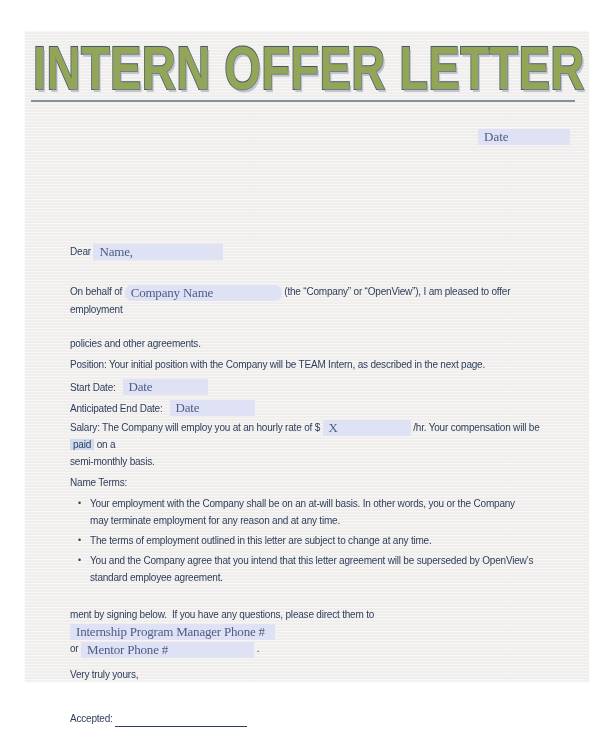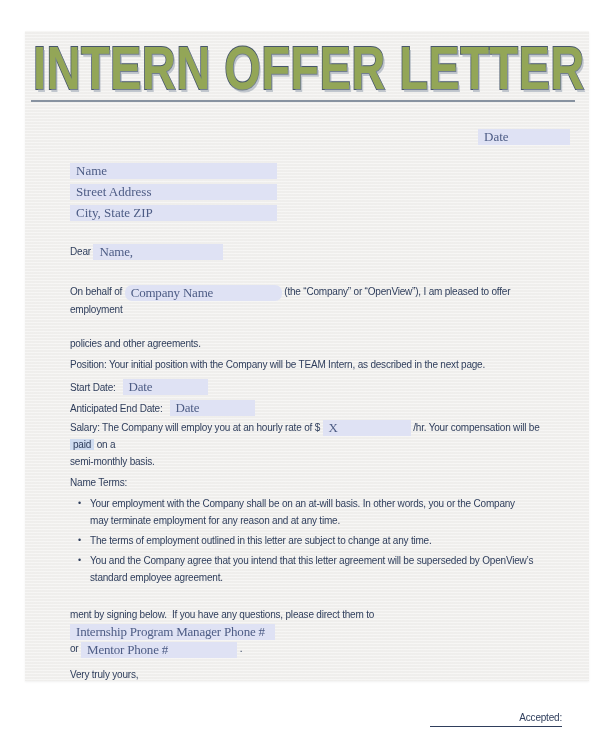--- a/index.html
+++ b/index.html
@@ -31,58 +31,53 @@
     color:#4d5c85;padding:2px 6px 2px 6px;vertical-align:middle;
     white-space:pre;
   }
   .f-header-date{width:92px;}
   .f-addr{display:block;width:207px;margin-bottom:5px;}
   .f-dear{width:130px;}
   .f-company{width:157px;border-radius:7px;}
   .f-rate{width:88px;}
   .f-date-sm{width:85px;}
   .f-phone1{min-width:205px;}
-  .f-phone2{width:156px;}
+  .f-phone2{width:173px;}
   .address-block{position:absolute;left:45px;top:132px;}
   .content{
     position:absolute;left:45px;right:27px;top:212px;
     color:#2f3e5c;font-size:10px;line-height:17px;letter-spacing:-.2px;
   }
   .content p{margin:0;}
   .content span[data-bind]{white-space:pre-wrap;}
   .salutation{margin-bottom:23px !important;}
   .para{margin-bottom:4px !important;}
   .kv{display:flex;align-items:center;height:21px;}
   .kv .lbl{margin-right:7px;white-space:pre;}
   .hl{background:#cfdcf0;padding:0 3px;}
   .bullets{list-style:none;margin:0;padding:0;}
   .bullets li{display:flex;margin:0 0 3px 8px;}
   .bullets .marker{width:12px;flex:none;font-size:9px;line-height:17px;}
   .closing{margin-top:2px !important;}
   .signoff{margin-top:8px !important;}
-  .accepted-row{margin-top:26px !important;display:flex;align-items:flex-end;height:18px;flex-direction:column;}
+  .accepted-row{margin-top:26px !important;display:flex;align-items:flex-end;height:18px;}
   .sig-line{display:inline-block;width:132px;height:11px;border-bottom:1.6px solid #2f3e5c;margin-left:2px;}
 </style>
 </head>
 <body>
 
 <div class="paper">
 
   <h1 class="title" data-bind="letter.title">INTERN OFFER LETTER</h1>
   <div class="rule"></div>
 
   <div class="date-row">
     <span class="field f-header-date" data-bind="letter.header_date_field">Date</span>
   </div>
 
-  <div class="address-block">
-    <span class="field f-addr" data-bind="letter.recipient.name">Name</span>
-    <span class="field f-addr" data-bind="letter.recipient.street">Street Address</span>
-    <span class="field f-addr" data-bind="letter.recipient.city_state_zip">City, State ZIP</span>
-  </div>
 
   <div class="content">
 
     <p class="salutation">
       <span data-bind="letter.salutation.label">Dear</span>
       <span class="field f-dear" data-bind="letter.salutation.name_field">Name,</span>
     </p>
 
     <p class="para">
       <span data-bind="letter.intro.lead">On behalf of</span>

